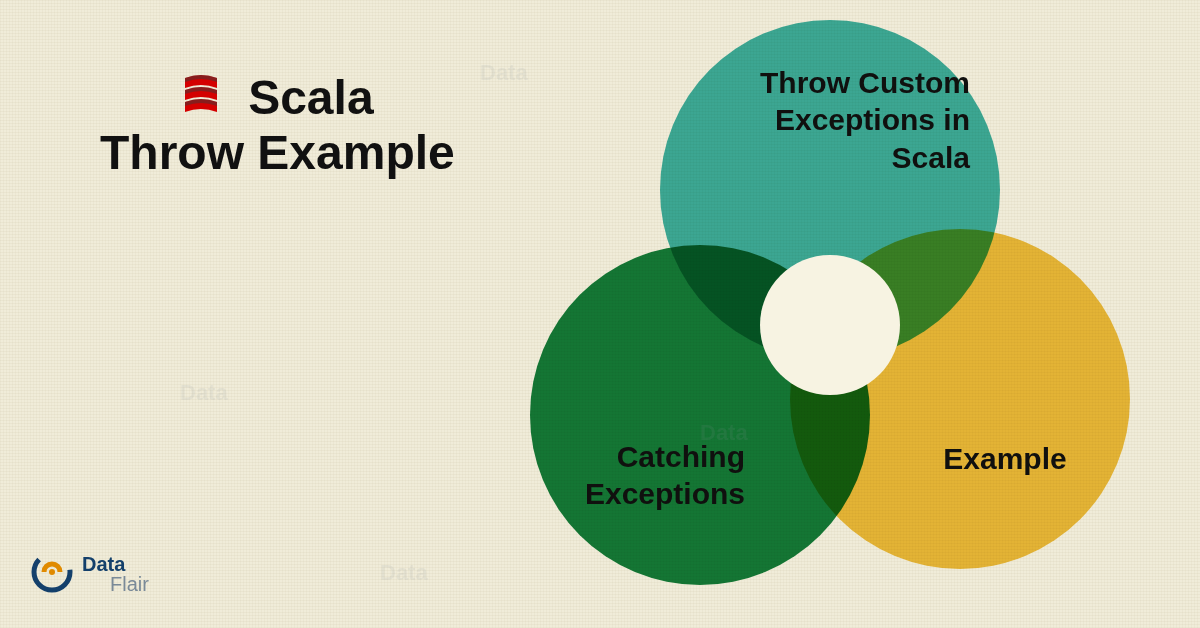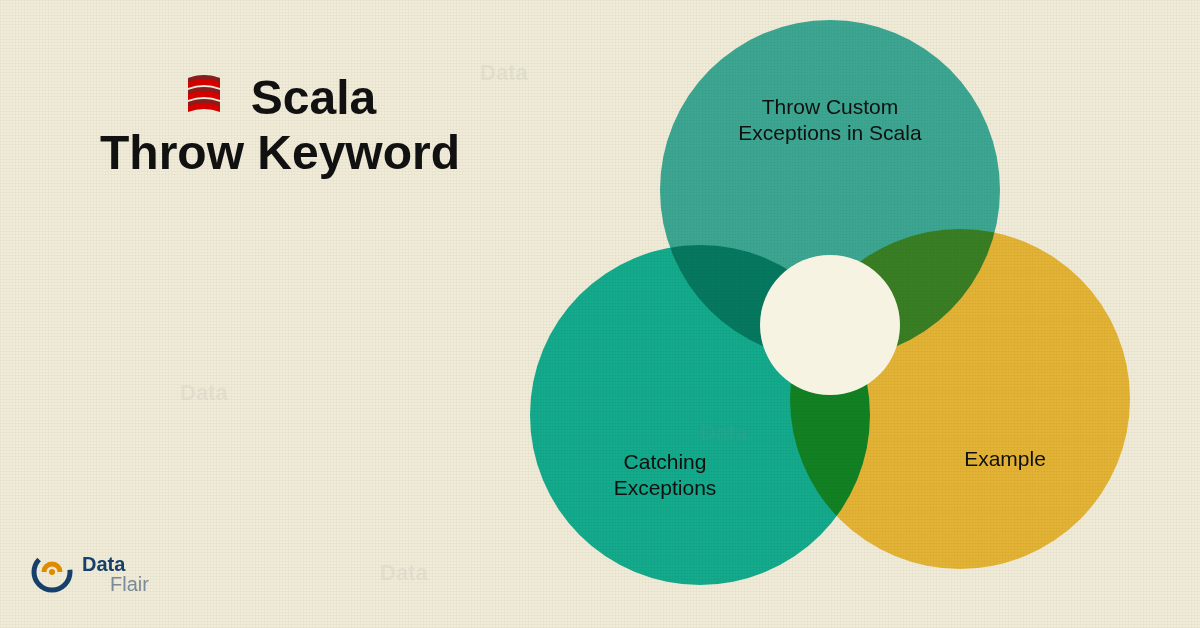--- a/index.html
+++ b/index.html
@@ -51,36 +51,37 @@
     width: 340px;
     height: 340px;
     border-radius: 50%;
     mix-blend-mode: multiply;
     display: flex;
     align-items: center;
     justify-content: center;
     text-align: center;
   }
   .circle .label {
-    font-size: 21px;
-    font-weight: 400;
+    font-size: 30px;
+    font-weight: 700;
     color: #111;
     line-height: 1.25;
     padding: 0 30px;
+    text-align: right;
   }
 
   .c-top {
     background: #3fb4ac;
     left: 180px;
     top: 10px;
   }
   .c-top .label { transform: translateY(-70px); }
 
   .c-left {
-    background: #14b8a6;
+    background: #15803d;
     left: 50px;
     top: 235px;
   }
   .c-left .label { transform: translate(-35px, 60px); }
 
   .c-right {
     background: #f2c23e;
     left: 310px;
     top: 219px;
   }
@@ -141,21 +142,21 @@
         <path d="M4 6 Q20 0 36 6 L36 16 Q20 10 4 16 Z" fill="#d40000"></path>
         <path d="M4 18 Q20 12 36 18 L36 28 Q20 22 4 28 Z" fill="#d40000"></path>
         <path d="M4 30 Q20 24 36 30 L36 40 Q20 34 4 40 Z" fill="#d40000"></path>
         <path d="M4 6 Q20 0 36 6 L36 10 Q20 4 4 10 Z" fill="#3a3a3a" opacity="0.5"></path>
         <path d="M4 18 Q20 12 36 18 L36 22 Q20 16 4 22 Z" fill="#3a3a3a" opacity="0.5"></path>
         <path d="M4 30 Q20 24 36 30 L36 34 Q20 28 4 34 Z" fill="#3a3a3a" opacity="0.5"></path>
       </svg>
     </span>
     <span class="title-text">Scala</span>
   </div>
-  <div class="title-text">Throw Keyword</div>
+  <div class="title-text">Throw Example</div>
 </div>
 
 <div class="venn">
   <div class="circle c-top">
     <div class="label">Throw Custom<br>Exceptions in Scala</div>
   </div>
   <div class="circle c-left">
     <div class="label">Catching<br>Exceptions</div>
   </div>
   <div class="circle c-right">

